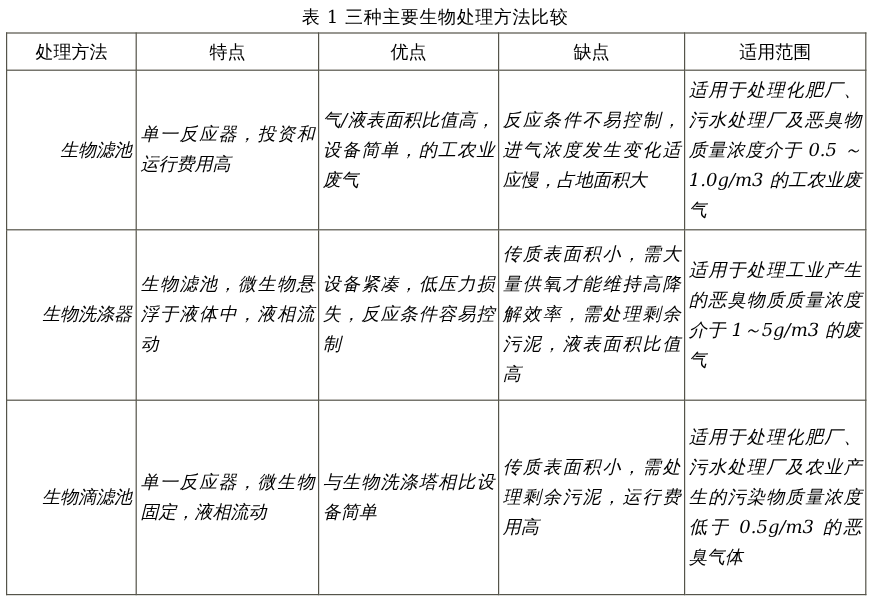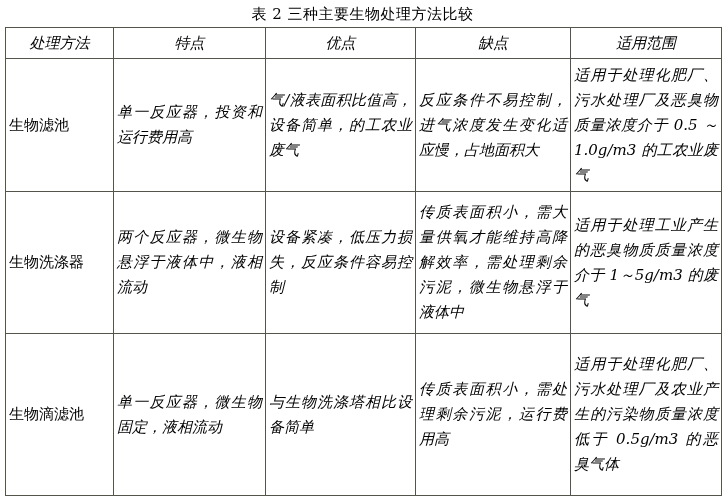--- a/index.html
+++ b/index.html
@@ -33,38 +33,38 @@
     line-height: 25px;
     vertical-align: middle;
     padding: 1px 3px;
     word-break: break-all;
     overflow: hidden;
   }
   table.compare-table th {
     text-align: center;
     height: 30px;
     padding: 0 2px;
-    font-style: italic;
   }
   td.cell-body {
     text-align: justify;
     text-justify: inter-ideograph;
     font-style: italic;
   }
   td.cell-method {
-    text-align: left;
+    text-align: right;
+    font-style: italic;
   }
   tr.row-1 { height: 133px; }
   tr.row-2 { height: 142px; }
   tr.row-3 { height: 162px; }
 </style>
 </head>
 <body>
 
-<div class="doc-title">表 2 三种主要生物处理方法比较</div>
+<div class="doc-title">表 1 三种主要生物处理方法比较</div>
 
 <table class="compare-table">
   <colgroup>
     <col style="width:108px">
     <col style="width:152px">
     <col style="width:150px">
     <col style="width:155px">
     <col style="width:151px">
   </colgroup>
   <thead>
@@ -79,23 +79,23 @@
   <tbody>
     <tr class="row-1">
       <td class="cell-method">生物滤池</td>
       <td class="cell-body">单一反应器，投资和运行费用高</td>
       <td class="cell-body">气/液表面积比值高，设备简单，的工农业废气</td>
       <td class="cell-body">反应条件不易控制，进气浓度发生变化适应慢，占地面积大</td>
       <td class="cell-body">适用于处理化肥厂、污水处理厂及恶臭物质量浓度介于 0.5 ～ 1.0g/m3 的工农业废气</td>
     </tr>
     <tr class="row-2">
       <td class="cell-method">生物洗涤器</td>
-      <td class="cell-body">两个反应器，微生物悬浮于液体中，液相流动</td>
+      <td class="cell-body">生物滤池，微生物悬浮于液体中，液相流动</td>
       <td class="cell-body">设备紧凑，低压力损失，反应条件容易控制</td>
-      <td class="cell-body">传质表面积小，需大量供氧才能维持高降解效率，需处理剩余污泥，微生物悬浮于液体中</td>
+      <td class="cell-body">传质表面积小，需大量供氧才能维持高降解效率，需处理剩余污泥，液表面积比值高</td>
       <td class="cell-body">适用于处理工业产生的恶臭物质质量浓度介于 1～5g/m3 的废气</td>
     </tr>
     <tr class="row-3">
       <td class="cell-method">生物滴滤池</td>
       <td class="cell-body">单一反应器，微生物固定，液相流动</td>
       <td class="cell-body">与生物洗涤塔相比设备简单</td>
       <td class="cell-body">传质表面积小，需处理剩余污泥，运行费用高</td>
       <td class="cell-body">适用于处理化肥厂、污水处理厂及农业产生的污染物质量浓度低于 0.5g/m3 的恶臭气体</td>
     </tr>
   </tbody>

